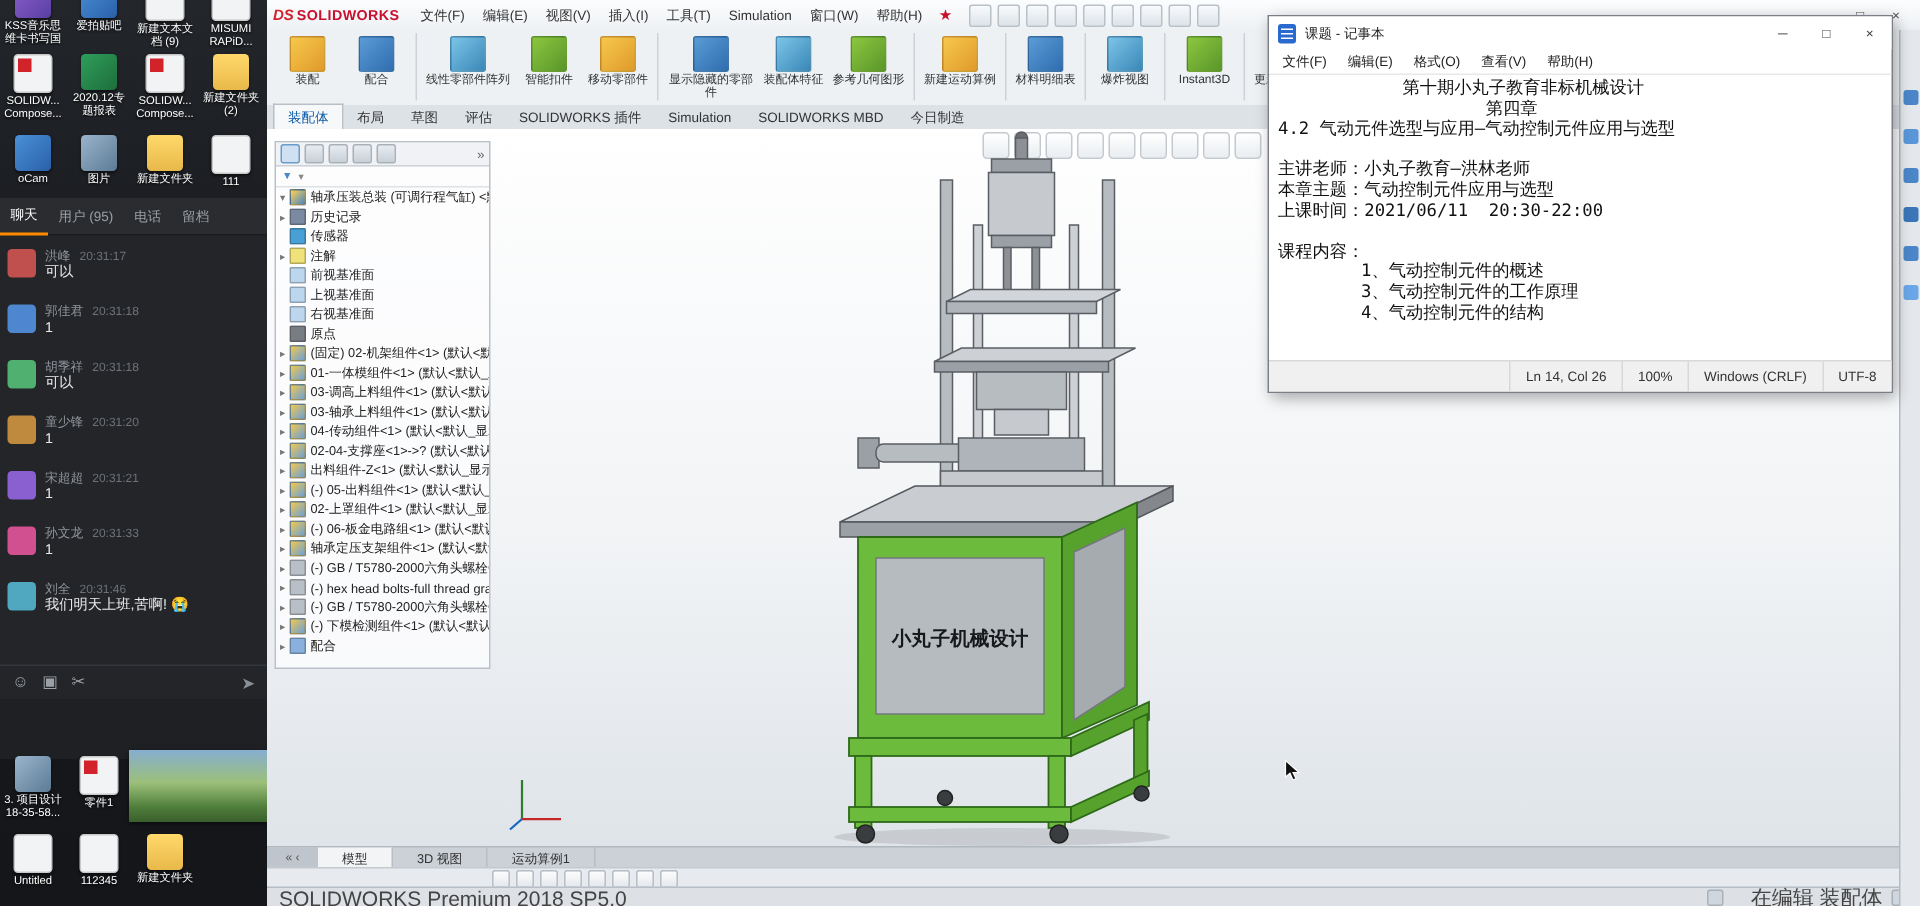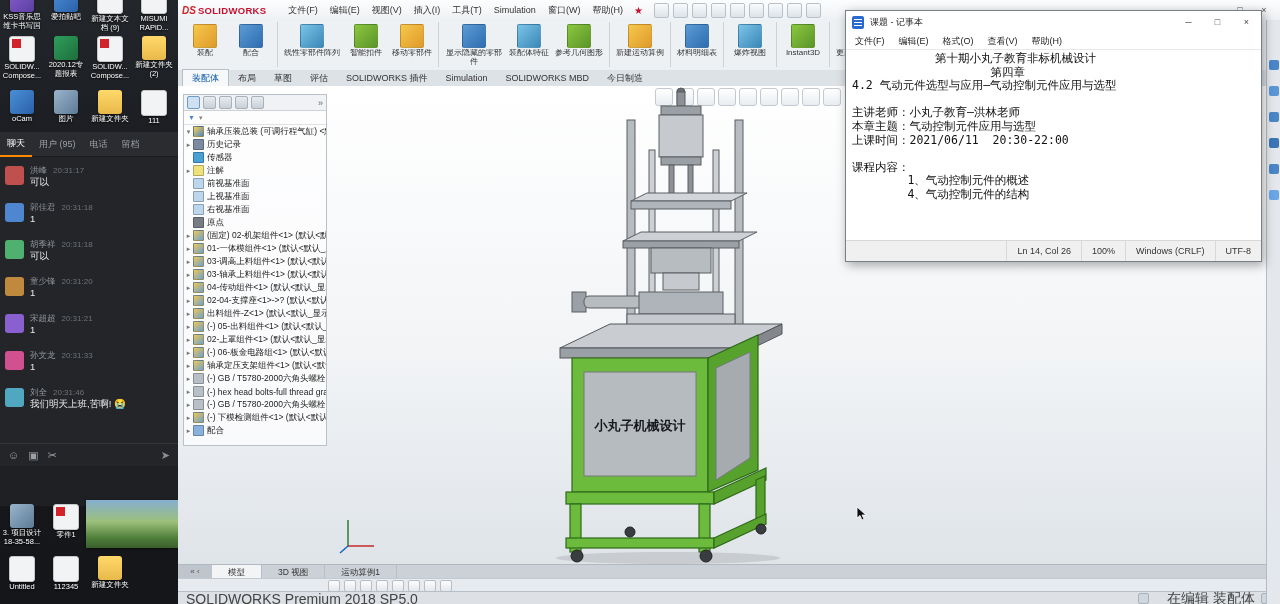--- a/index.html
+++ b/index.html
@@ -47,21 +47,21 @@
   .cic.emoji::before{content:"☺"}
   .cic.image::before{content:"▣"}
   .cic.screenshot::before{content:"✂"}
   .send{margin-left:auto;color:#8a9098;font-size:11px}
   .send::before{content:"➤"}
   .chat-input{height:40px;background:#1e2023}
 
   
   .swapp{position:absolute;left:178px;top:0;width:1102px;height:604px;background:#dfe3e7}
   .titlebar{position:absolute;left:0;top:0;right:0;height:20px;background:linear-gradient(#fcfdfe,#eef1f4);border-bottom:1px solid #c9ced4;display:flex;align-items:center;padding:0 4px;white-space:nowrap}
-  .logo{display:flex;align-items:flex-start;margin-right:16px}
+  .logo{display:flex;align-items:flex-start;margin-right:8px}
   .logo-ds{color:#d2232a;font-weight:bold;font-style:italic;font-size:10px;margin-right:2px}
   .logo-text{color:#c8102e;font-weight:bold;font-size:9.5px;letter-spacing:.3px}
   .menus{display:flex}
   .menu{font-size:9px;color:#333;padding:0 6px;line-height:20px}
   .pin{color:#c8102e;font-size:10px;margin:0 5px}
   .pin::before{content:"★"}
   .qat{display:flex;margin-left:4px}
   .qic{width:13px;height:13px;margin:0 2px;border-radius:2px;background:linear-gradient(#f8fafc,#dde3e9);border:1px solid #b8c0c8}
   .wctrl{margin-left:auto;display:flex}
   .wc{width:24px;text-align:center;font-size:9px;color:#555;line-height:20px}
@@ -735,20 +735,21 @@
     <div class="np-line">            第十期小丸子教育非标机械设计</div>
         <div class="np-line">                    第四章</div>
         <div class="np-line">4.2 气动元件选型与应用—气动控制元件应用与选型</div>
         <div class="np-line"></div>
         <div class="np-line">主讲老师：小丸子教育—洪林老师</div>
         <div class="np-line">本章主题：气动控制元件应用与选型</div>
         <div class="np-line">上课时间：2021/06/11  20:30-22:00</div>
         <div class="np-line"></div>
         <div class="np-line">课程内容：</div>
         <div class="np-line">        1、气动控制元件的概述</div>
+        <div class="np-line">        3、气动控制元件的工作原理</div>
         <div class="np-line">        4、气动控制元件的结构</div>
       </div>
     <div class="np-status">
       <span class="np-sp"></span>
       <span class="np-cell">Ln 14, Col 26</span>
       <span class="np-cell">100%</span>
       <span class="np-cell">Windows (CRLF)</span>
       <span class="np-cell">UTF-8</span>
     </div>
   </div>

